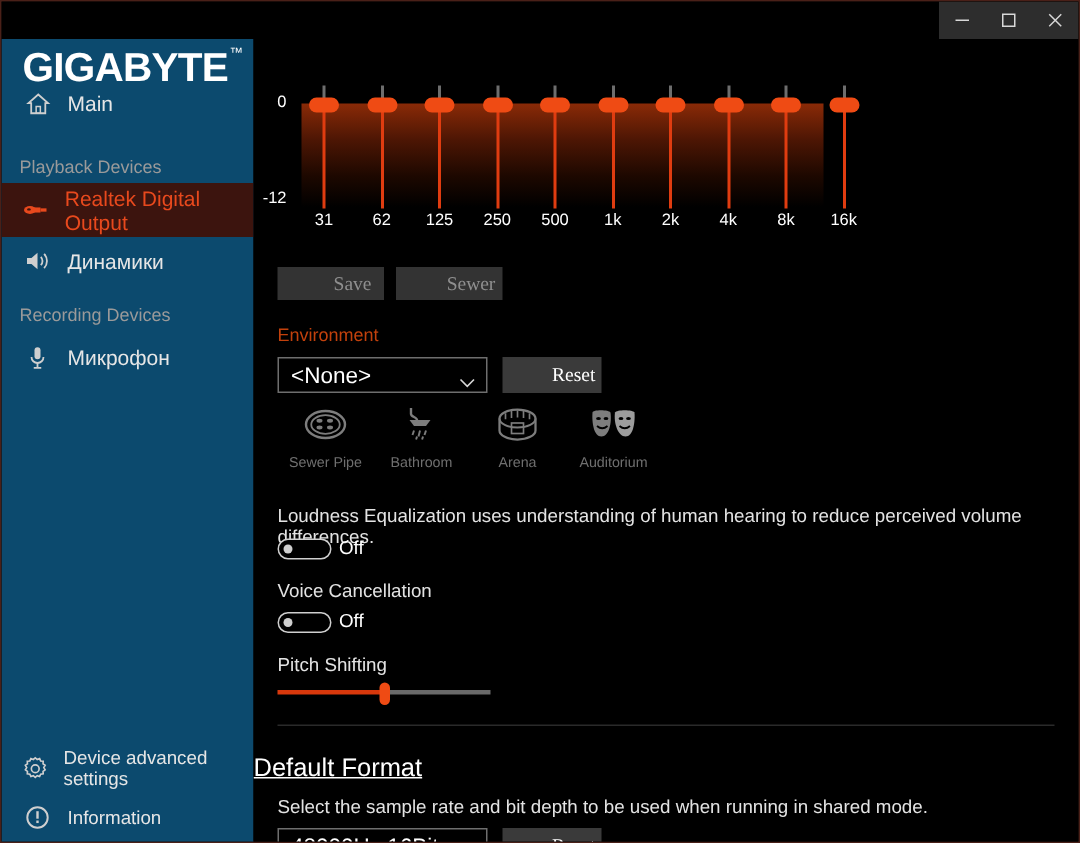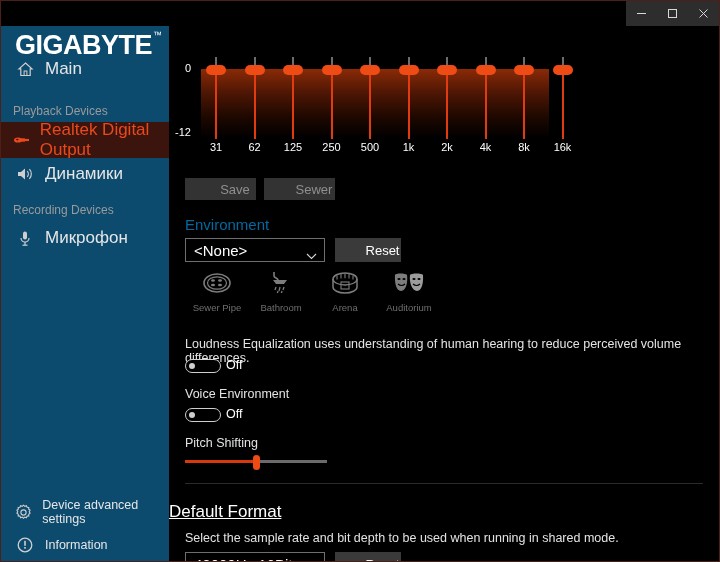--- a/index.html
+++ b/index.html
@@ -14,21 +14,21 @@
   .wcbtn svg{display:block;}
 
   
   .sidebar{position:absolute;left:0;top:25px;width:168px;height:536px;background:#0c4a6e;}
   .logo{position:absolute;left:14px;top:-2px;height:42px;display:flex;align-items:center;}
   .logo .txt{color:#fff;font-size:27px;font-weight:bold;letter-spacing:-0.5px;font-family:"Liberation Sans",sans-serif;}
   .logo .tm{color:#fff;font-size:9px;vertical-align:super;margin-left:1px;position:relative;top:-10px;}
 
   .navitem{position:absolute;left:0;width:168px;height:36px;display:flex;align-items:center;box-sizing:border-box;padding-left:12px;}
   .navitem .ic{width:24px;display:flex;align-items:center;justify-content:center;}
-  .navitem .lbl{margin-left:8px;color:#e6e6e6;font-size:17px;}
+  .navitem .lbl{margin-left:8px;color:#e6e6e6;font-size:14px;}
   .navitem.selected{background:#3c140e;}
   .navitem.selected .lbl{color:#e8491d;}
   .grouphdr{position:absolute;left:12px;color:#9a9a9a;font-size:12px;}
   .bottomitem{position:absolute;left:0;width:168px;height:30px;display:flex;align-items:center;padding-left:12px;box-sizing:border-box;}
   .bottomitem .lbl{margin-left:8px;color:#e6e6e6;font-size:12.5px;}
 
   
   .main{position:absolute;left:168px;top:25px;width:550px;height:536px;background:#000;overflow:hidden;}
 
   
@@ -37,24 +37,24 @@
   .eq .plot{position:absolute;left:30px;top:0;width:500px;height:100px;}
   .eq .gradfill{position:absolute;left:32px;top:38px;width:348px;height:69px;
       background:linear-gradient(to bottom,#8a2a07 0%,#4d1604 35%,#1d0800 70%,#000 100%);}
   .band{position:absolute;width:10px;top:26px;height:82px;}
   .band .trackTop{position:absolute;left:4px;top:0;width:2px;height:14px;background:#6d6d6d;}
   .band .trackBot{position:absolute;left:4px;top:14px;width:2px;height:68px;background:#e03c10;}
   .band .thumb{position:absolute;left:-5px;top:8px;width:20px;height:10px;border-radius:5px;background:#ef4b14;}
   .freqlbl{position:absolute;top:110px;color:#fff;font-size:11px;text-align:center;width:40px;}
 
   .btn{background:#333333;color:#8f8f8f;font-size:13px;border:none;display:flex;align-items:center;justify-content:center;
-       font-family:Liberation Sans, sans-serif;padding-left:35px;}
+       font-family:Liberation Serif, serif;padding-left:35px;}
   .btn.enabled{color:#ffffff;background:#3a3a3a;}
 
-  .sechdr{color:#0369a1;font-size:15px;text-align:right;}
+  .sechdr{color:#c2410c;font-size:12px;text-align:right;}
   .sectitle{color:#ffffff;font-size:17px;}
   .body-txt{color:#e3e3e3;font-size:12.5px;}
 
   .combo{position:absolute;height:24px;border:1px solid #6e6e6e;background:#000;box-sizing:border-box;
          display:flex;align-items:center;padding-left:8px;}
   .combo .val{color:#ffffff;font-size:15px;}
   .combo .chev{position:absolute;right:7px;top:7px;}
 
   .envicons{position:absolute;left:0;top:0;display:flex;}
   .envitem{width:64px;display:flex;flex-direction:column;align-items:center;}
@@ -325,21 +325,21 @@
       </div>
     </div>
 
     <div class="body-txt" style="position:absolute;left:16px;top:311px;">Loudness Equalization uses understanding of human hearing to reduce perceived volume differences.</div>
 
     <div class="toggle" style="left:16px;top:333px;">
       <div class="knob"></div>
     </div>
     <div class="togglelbl" style="left:57px;top:332px;">Off</div>
 
-    <div class="body-txt" style="position:absolute;left:16px;top:361px;">Voice Environment</div>
+    <div class="body-txt" style="position:absolute;left:16px;top:361px;">Voice Cancellation</div>
 
     <div class="toggle" style="left:16px;top:382px;">
       <div class="knob"></div>
     </div>
     <div class="togglelbl" style="left:57px;top:381px;">Off</div>
 
     <div class="body-txt" style="position:absolute;left:16px;top:410px;">Pitch Shifting</div>
 
     <div class="pslider" style="left:16px;top:429px;" id="pitch-slider">
       <div class="fill" id="pitch-fill" style="width: 71px;"></div>

